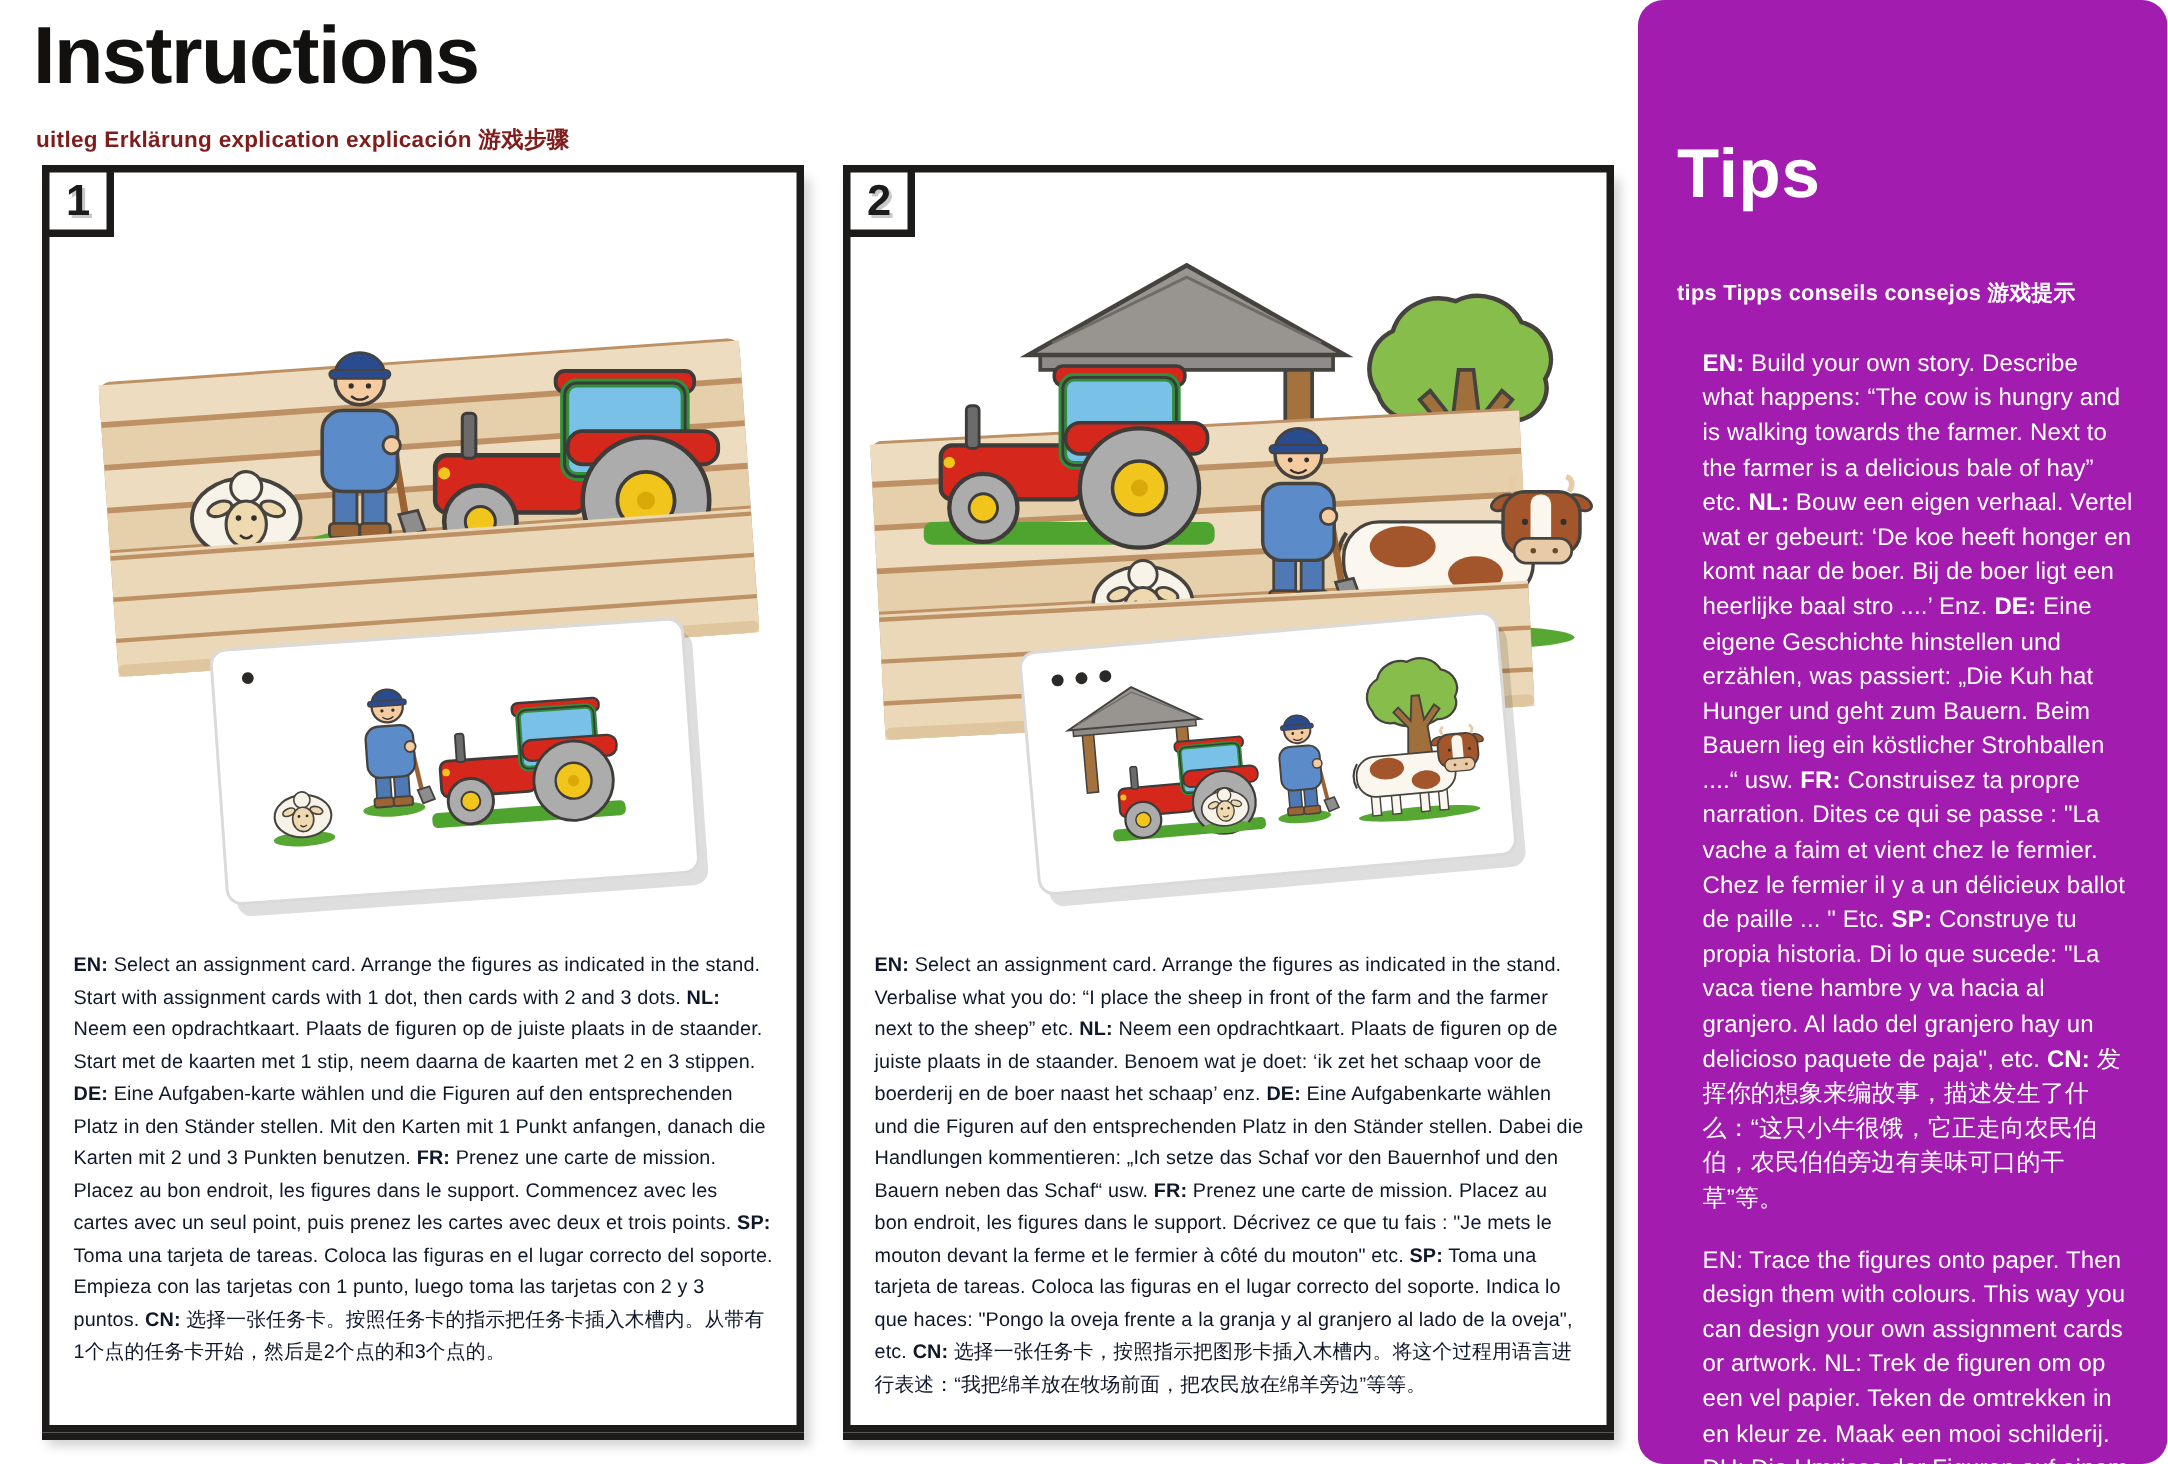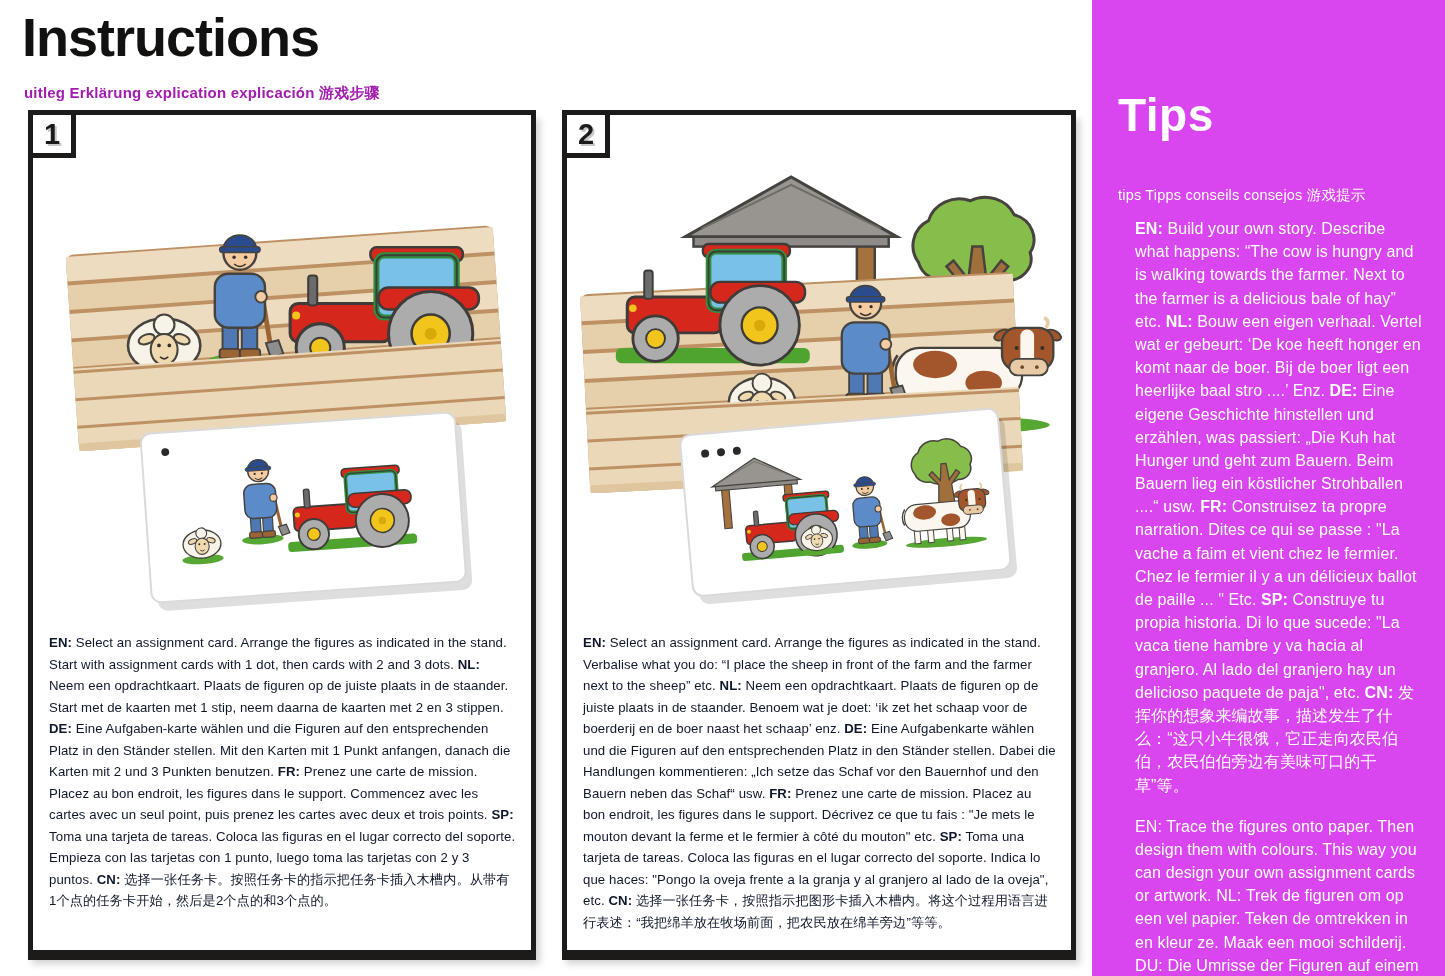--- a/index.html
+++ b/index.html
@@ -8,21 +8,21 @@
     background:#ffffff;color:#1C1B1A;
     font-family:"Liberation Sans", sans-serif;
   }
   .sheet{position:absolute;inset:0;}
   h1.page-title{
     margin:0;padding:6px 0 0 22px;
     font-size:54px;font-weight:bold;letter-spacing:-1px;color:#121110;
   }
   .page-subtitle{
     padding-left:24px;margin-top:16px;
-    font-size:15px;font-weight:bold;color:#a21caf;letter-spacing:.2px;
+    font-size:15px;font-weight:bold;color:#7f1d1d;letter-spacing:.2px;
   }
   .panel{
     position:absolute;top:110px;height:845px;background:#fff;
     border:5px solid #1C1B1A;box-sizing:border-box;
     box-shadow:0 5px 0 #1C1B1A, 4px 9px 7px rgba(0,0,0,.18);
   }
   .panel-1{left:28px;width:508px;}
   .panel-2{left:562px;width:514px;}
   .badge{
     position:absolute;top:-5px;left:-5px;width:48px;height:48px;
@@ -38,21 +38,21 @@
   .instr{
     position:absolute;left:16px;right:14px;top:517px;margin:0;
     font-size:13.2px;line-height:1.63;color:#0f172a;letter-spacing:.1px;
   }
   .instr b{font-weight:bold;}
   .tips{
     position:absolute;left:1092px;top:0;width:353px;height:976px;
     box-sizing:border-box;padding:88px 22px 0 26px;color:#ffffff;
   }
   h2.tips-title{margin:0 0 44px 0;font-size:46px;font-weight:bold;letter-spacing:.5px;}
-  .tips-subtitle{font-size:14.5px;font-weight:normal;margin-bottom:12px;letter-spacing:.2px;}
+  .tips-subtitle{font-size:14.5px;font-weight:bold;margin-bottom:26px;letter-spacing:.2px;}
   .tip{
     margin:0 0 18px 17px;font-size:16px;line-height:1.45;letter-spacing:.1px;
   }
   .tip b{font-weight:bold;}
 </style>
 </head>
 <body>
 
 <svg width="0" height="0" style="position:absolute" aria-hidden="true">
   <defs>
@@ -225,20 +225,20 @@
           <use href="#fig-tractor" transform="translate(52,62) scale(0.5)"></use>
           <use href="#fig-cow" transform="translate(212,76) scale(0.48)"></use>
           <use href="#fig-farmer" transform="translate(160,52) scale(0.52)"></use>
           <use href="#fig-sheep" transform="translate(108,98) scale(0.45)"></use>
         </g>
       </svg>
     </div>
     <p class="instr"><b>EN:</b> Select an assignment card. Arrange the figures as indicated in the stand. Verbalise what you do: “I place the sheep in front of the farm and the farmer next to the sheep” etc. <b>NL:</b> Neem een opdrachtkaart. Plaats de figuren op de juiste plaats in de staander. Benoem wat je doet: ‘ik zet het schaap voor de boerderij en de boer naast het schaap’ enz. <b>DE:</b> Eine Aufgabenkarte wählen und die Figuren auf den entsprechenden Platz in den Ständer stellen. Dabei die Handlungen kommentieren: „Ich setze das Schaf vor den Bauernhof und den Bauern neben das Schaf“ usw. <b>FR:</b> Prenez une carte de mission. Placez au bon endroit, les figures dans le support. Décrivez ce que tu fais : "Je mets le mouton devant la ferme et le fermier à côté du mouton" etc. <b>SP:</b> Toma una tarjeta de tareas. Coloca las figuras en el lugar correcto del soporte. Indica lo que haces: "Pongo la oveja frente a la granja y al granjero al lado de la oveja", etc. <b>CN:</b> 选择一张任务卡，按照指示把图形卡插入木槽内。将这个过程用语言进行表述：“我把绵羊放在牧场前面，把农民放在绵羊旁边”等等。</p>
   </section>
 
-  <aside class="tips" style="background: #d946ef;">
+  <aside class="tips" style="background: #a21caf; border-radius: 17px;">
     <h2 class="tips-title">Tips</h2>
     <div class="tips-subtitle">tips Tipps conseils consejos 游戏提示</div>
     <p class="tip"><b>EN:</b> Build your own story. Describe what happens: “The cow is hungry and is walking towards the farmer. Next to the farmer is a delicious bale of hay” etc. <b>NL:</b> Bouw een eigen verhaal. Vertel wat er gebeurt: ‘De koe heeft honger en komt naar de boer. Bij de boer ligt een heerlijke baal stro ....’ Enz. <b>DE:</b> Eine eigene Geschichte hinstellen und erzählen, was passiert: „Die Kuh hat Hunger und geht zum Bauern. Beim Bauern lieg ein köstlicher Strohballen ....“ usw. <b>FR:</b> Construisez ta propre narration. Dites ce qui se passe : "La vache a faim et vient chez le fermier. Chez le fermier il y a un délicieux ballot de paille ... " Etc. <b>SP:</b> Construye tu propia historia. Di lo que sucede: "La vaca tiene hambre y va hacia al granjero. Al lado del granjero hay un delicioso paquete de paja", etc. <b>CN:</b> 发挥你的想象来编故事，描述发生了什么：“这只小牛很饿，它正走向农民伯伯，农民伯伯旁边有美味可口的干草”等。</p>
     <p class="tip">EN: Trace the figures onto paper. Then design them with colours. This way you can design your own assignment cards or artwork. NL: Trek de figuren om op een vel papier. Teken de omtrekken in en kleur ze. Maak een mooi schilderij. DU: Die Umrisse der Figuren auf einem Blatt Papier nachziehen und ausmalen, sodass ein hübsches Bild entsteht. FR: Tracez les contours des figures sur une feuille de papier. Tracez les contours et coloriez-les. Fait une belle peinture. SP: Dibuja las figuras en una hoja de papel claro. Dibuja los contornos y coloréalos. Haz una hermosa pintura. CN: 在纸上描出任务卡的轮廓，然后将其上色。幼儿可以设计自己的任务卡了。</p>
   </aside>
 
 </div>
 
 </body></html>

